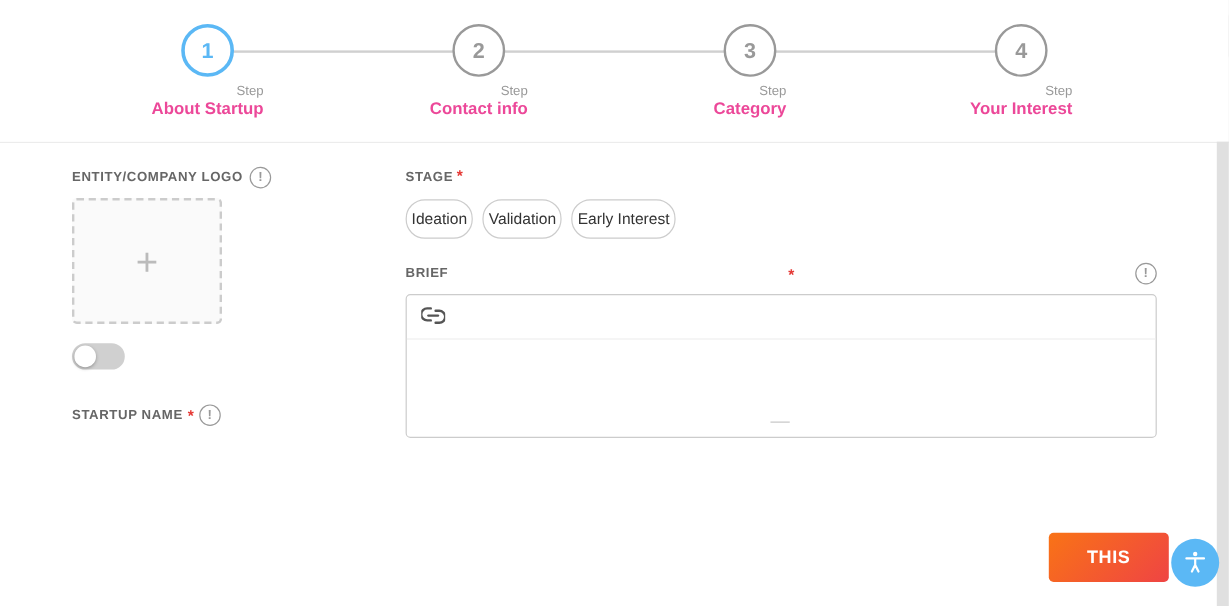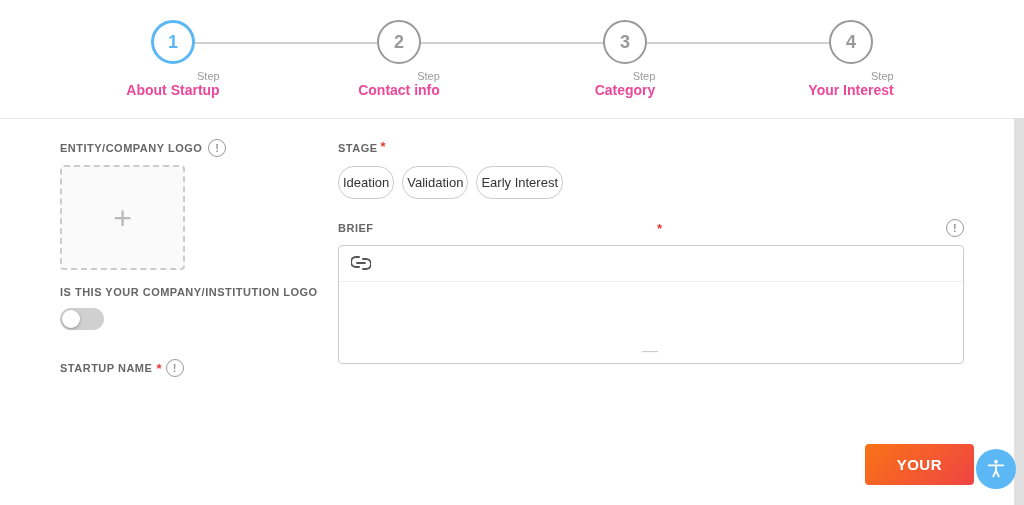--- a/index.html
+++ b/index.html
@@ -402,21 +402,20 @@
       <div class="logo-section">
         <div class="logo-label">
           <span>ENTITY/COMPANY LOGO</span>
           <span class="info-icon">!</span>
         </div>
         <div class="logo-upload-box">
           <span class="plus-icon">+</span>
         </div>
       </div>
 
-      <div class="company-logo-label">IS THIS YOUR COMPANY/INSTITUTION LOGO</div>
 
       <div class="toggle-switch">
         <div class="toggle-thumb"></div>
       </div>
 
       <div class="startup-name-label">
         <span>STARTUP NAME</span>
         <span class="required-star">*</span>
         <span class="info-icon">!</span>
       </div>
@@ -455,21 +454,21 @@
         <div class="brief-content"></div>
         <div class="resize-handle">
           <span class="resize-dots">—</span>
         </div>
       </div>
 
     </div>
 
   </div>
 
-  <button class="next-btn">YOUR</button>
+  <button class="next-btn">THIS</button>
 
   <div class="accessibility-btn">
     <svg width="22" height="22" viewBox="0 0 24 24" fill="white" xmlns="http://www.w3.org/2000/svg">
       <circle cx="12" cy="4" r="2"></circle>
       <path d="M4 8h16M12 8v6M9 20l3-6 3 6" stroke="white" stroke-width="2" stroke-linecap="round" fill="none"></path>
     </svg>
   </div>
 
 </div>
 

